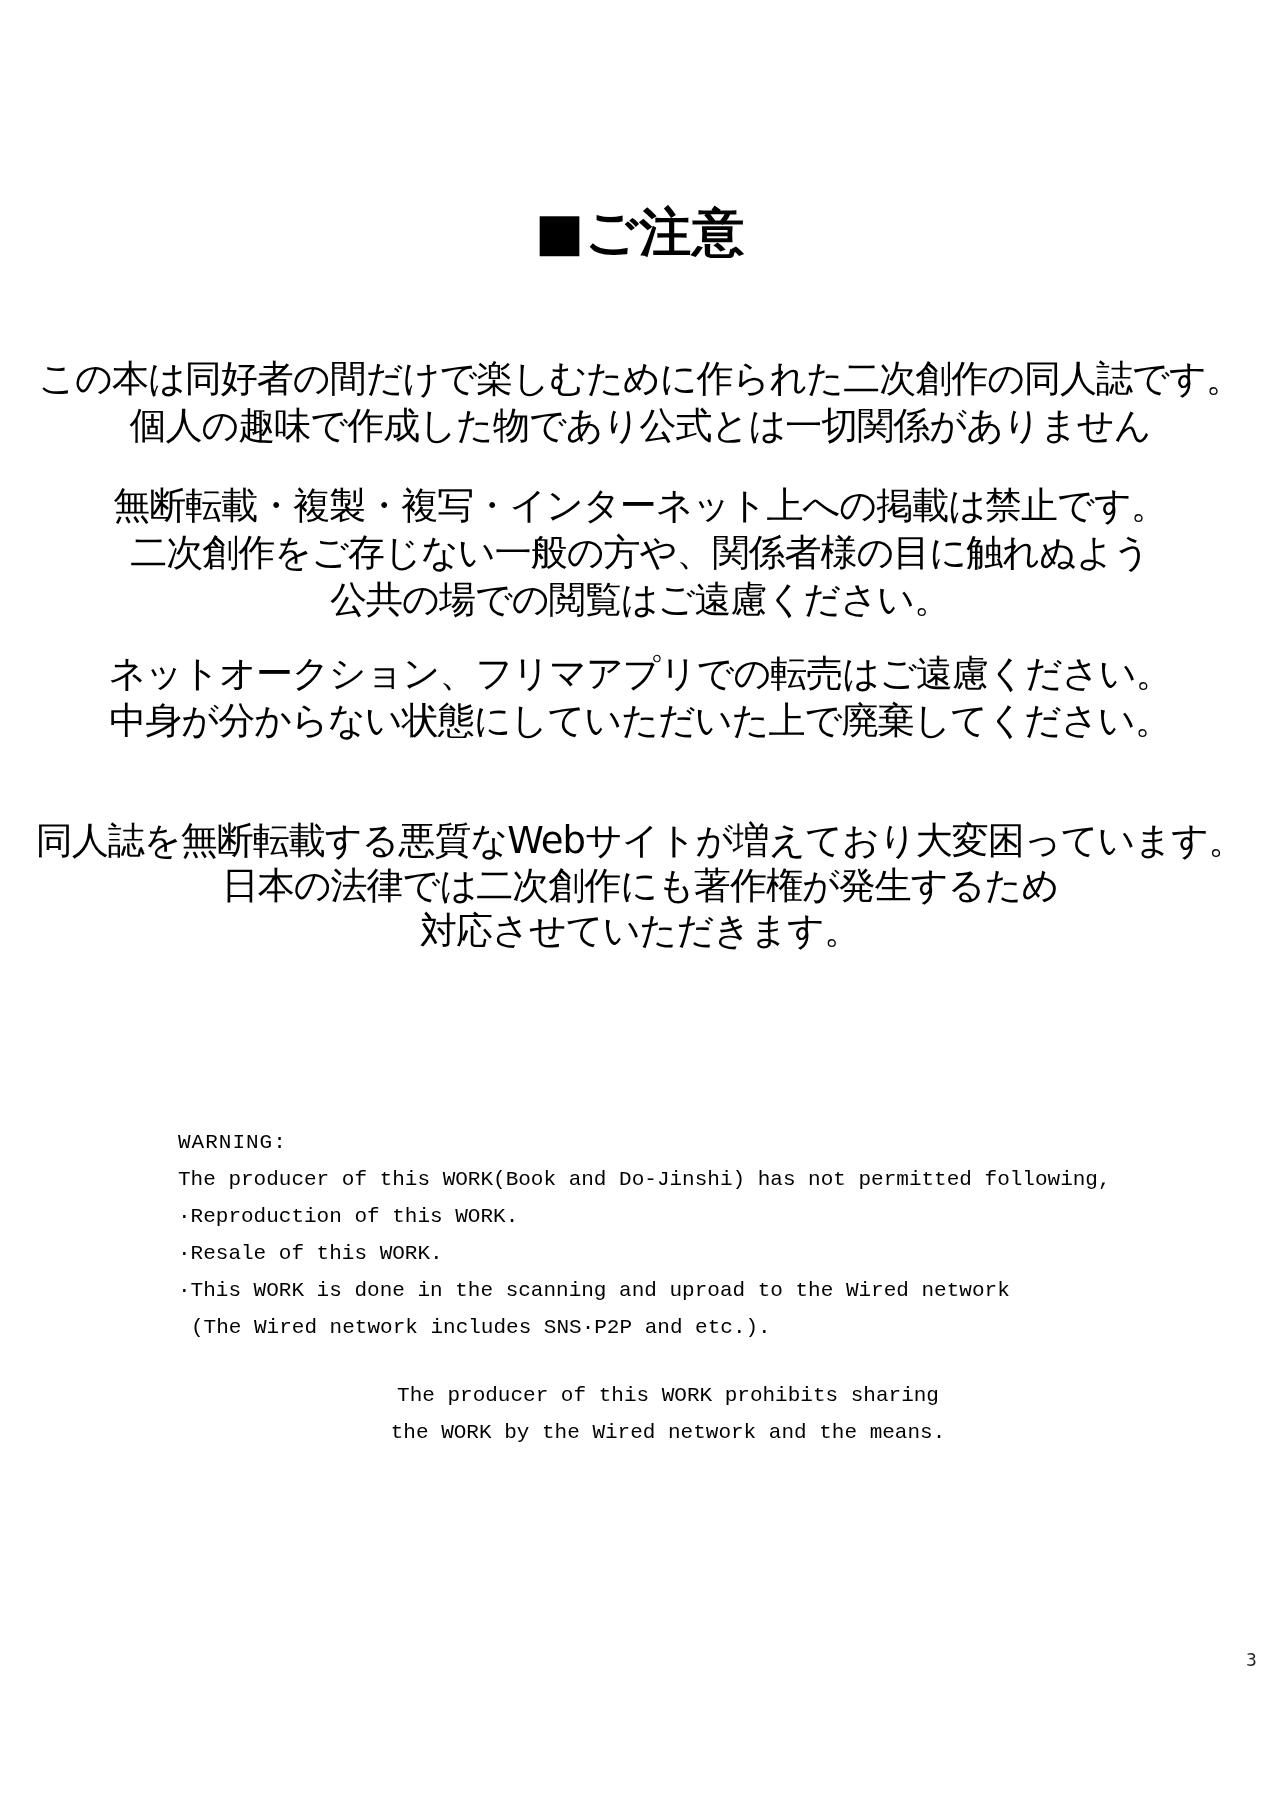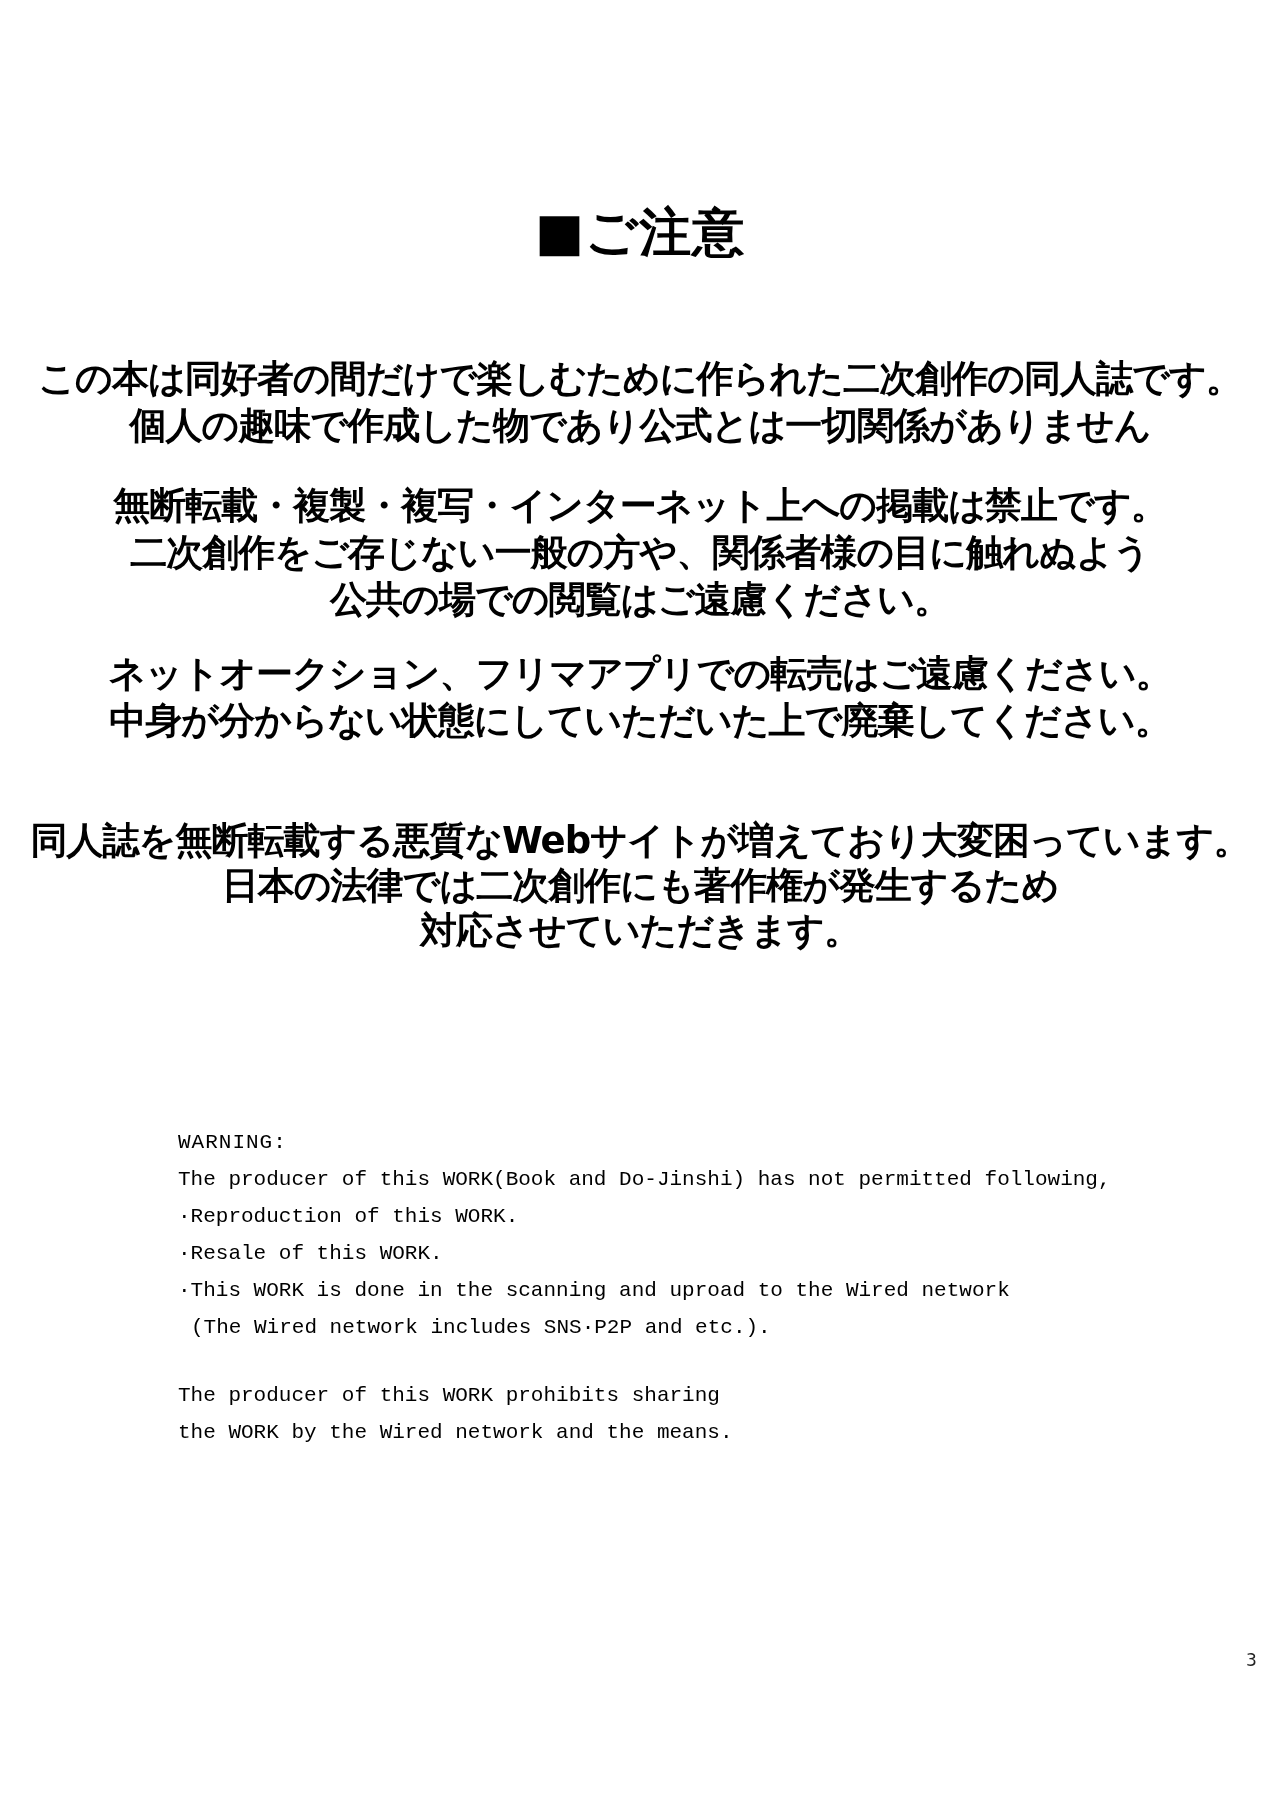--- a/index.html
+++ b/index.html
@@ -24,21 +24,21 @@
     font-size: 52px;
     font-weight: bold;
     letter-spacing: 1px;
     color: #000;
   }
   .jp-para {
     position: absolute;
     left: 0;
     right: 0;
     text-align: center;
-    font-weight: bold;
+    font-weight: normal;
     color: #000;
   }
   .jp-para .jp-line {
     font-size: 37px;
     line-height: 47px;
     letter-spacing: -1px;
     white-space: nowrap;
   }
   #para-1 { top: 355px; }
   #para-2 { top: 482px; }
@@ -65,20 +65,21 @@
   }
   .warning-items {
     white-space: nowrap;
   }
   .warning-item-continuation {
     padding-left: 13px;
   }
   .warning-closing {
     margin-top: 31px;
     white-space: nowrap;
+    text-align: center;
   }
   .page-number {
     position: absolute;
     top: 1650px;
     left: 1246px;
     font-size: 17px;
     font-weight: normal;
     color: #222;
     font-family: "DejaVu Sans", sans-serif;
   }

